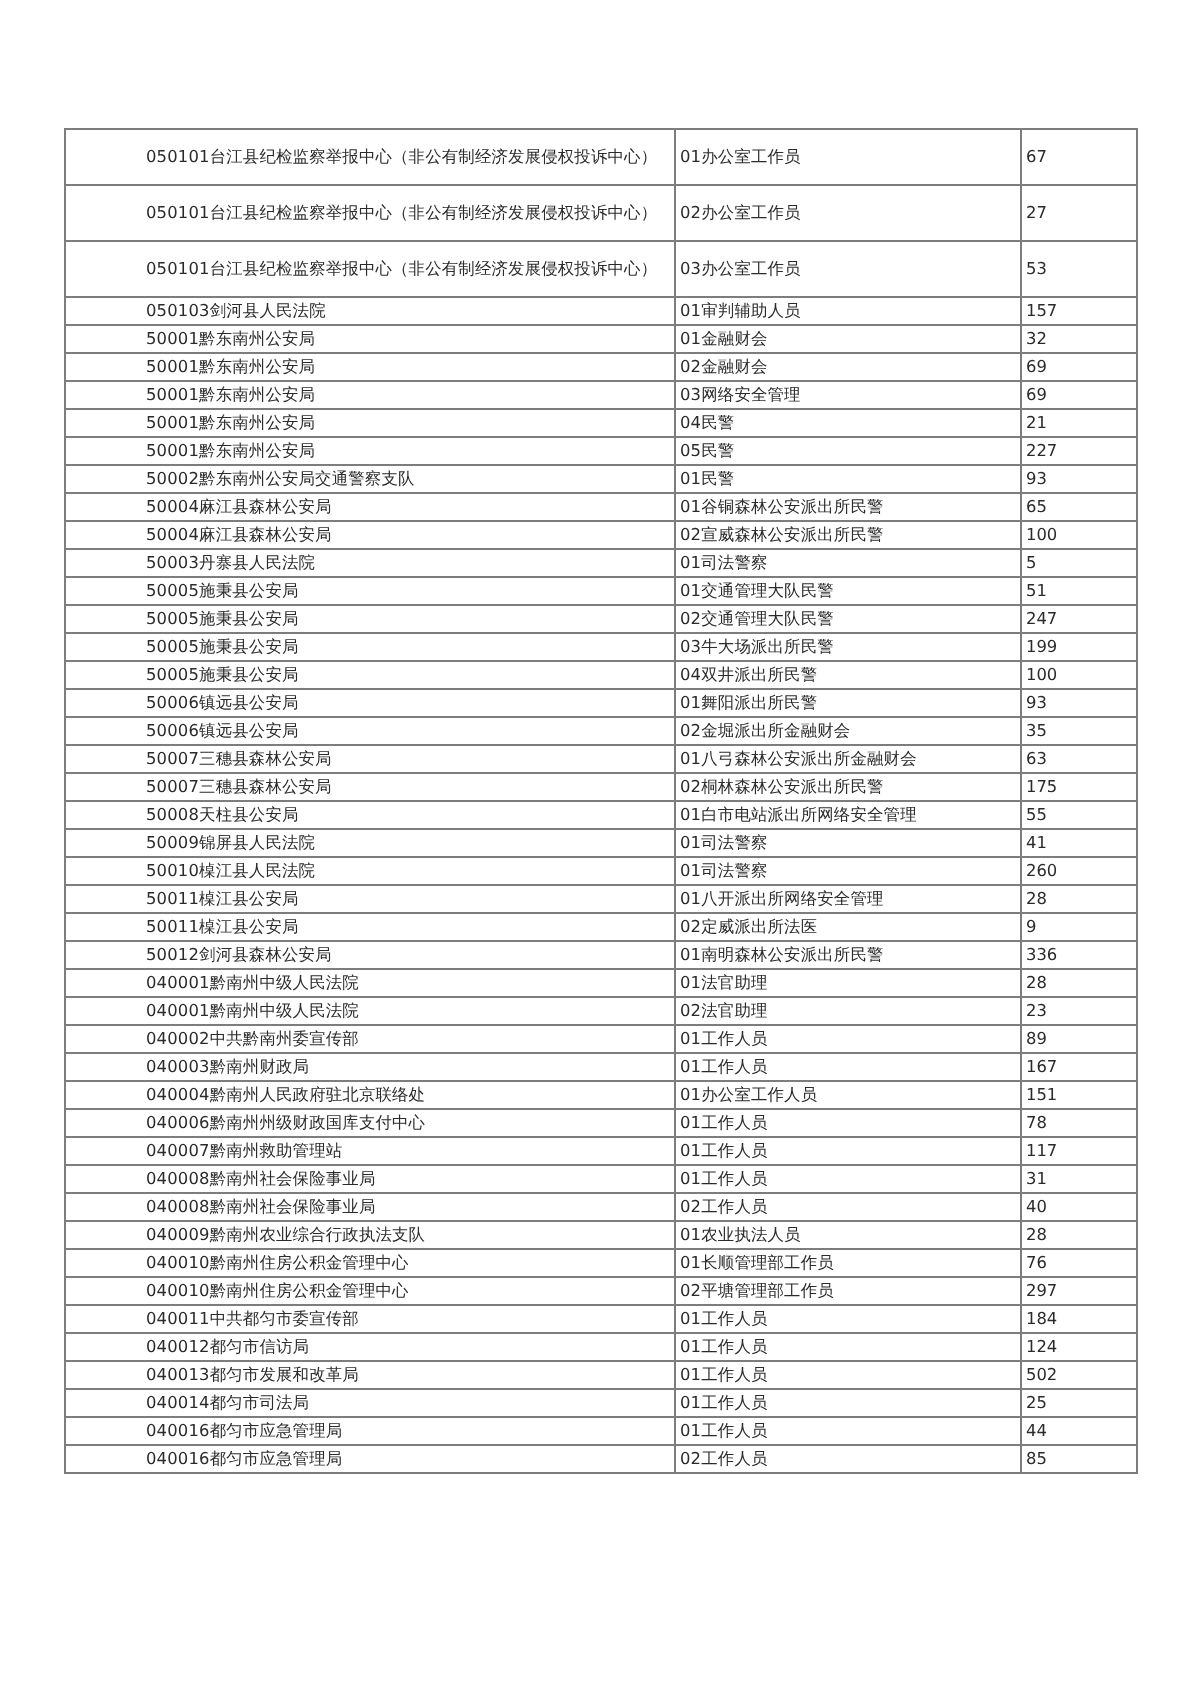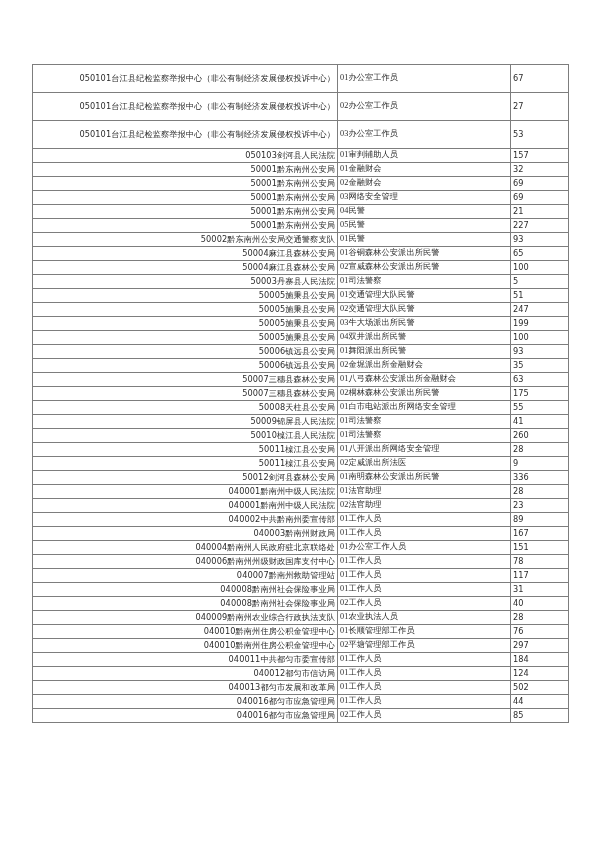--- a/index.html
+++ b/index.html
@@ -43,28 +43,27 @@
 
   table.data-table td {
     border: 1px solid #7d7d7d;
     padding: 1px 2px 1px 2px;
     vertical-align: middle;
     font-family: "DejaVu Sans", "Liberation Sans", sans-serif;
     word-break: break-all;
     overflow: hidden;
   }
   table.data-table td.unit-cell {
-    text-align: right;
+    text-align: left;
     letter-spacing: 0.1px;
     padding-left: 40px;
   }
   table.data-table td.post-cell {
     text-align: left;
     letter-spacing: 0.1px;
-    font-family: Liberation Serif, serif;
   }
   table.data-table td.count-cell {
     text-align: left;
     padding-right: 4px;
     font-variant-numeric: tabular-nums;
   }
   table.data-table tr.tall-row td {
     height: 25px;
   }
   table.data-table tr.normal-row td {
@@ -287,20 +286,25 @@
             <td class="unit-cell">040012都匀市信访局</td>
             <td class="post-cell">01工作人员</td>
             <td class="count-cell">124</td>
           </tr>
           <tr class="normal-row">
             <td class="unit-cell">040013都匀市发展和改革局</td>
             <td class="post-cell">01工作人员</td>
             <td class="count-cell">502</td>
           </tr>
           <tr class="normal-row">
+            <td class="unit-cell">040014都匀市司法局</td>
+            <td class="post-cell">01工作人员</td>
+            <td class="count-cell">25</td>
+          </tr>
+          <tr class="normal-row">
             <td class="unit-cell">040016都匀市应急管理局</td>
             <td class="post-cell">01工作人员</td>
             <td class="count-cell">44</td>
           </tr>
           <tr class="normal-row">
             <td class="unit-cell">040016都匀市应急管理局</td>
             <td class="post-cell">02工作人员</td>
             <td class="count-cell">85</td>
           </tr>
         </tbody>

